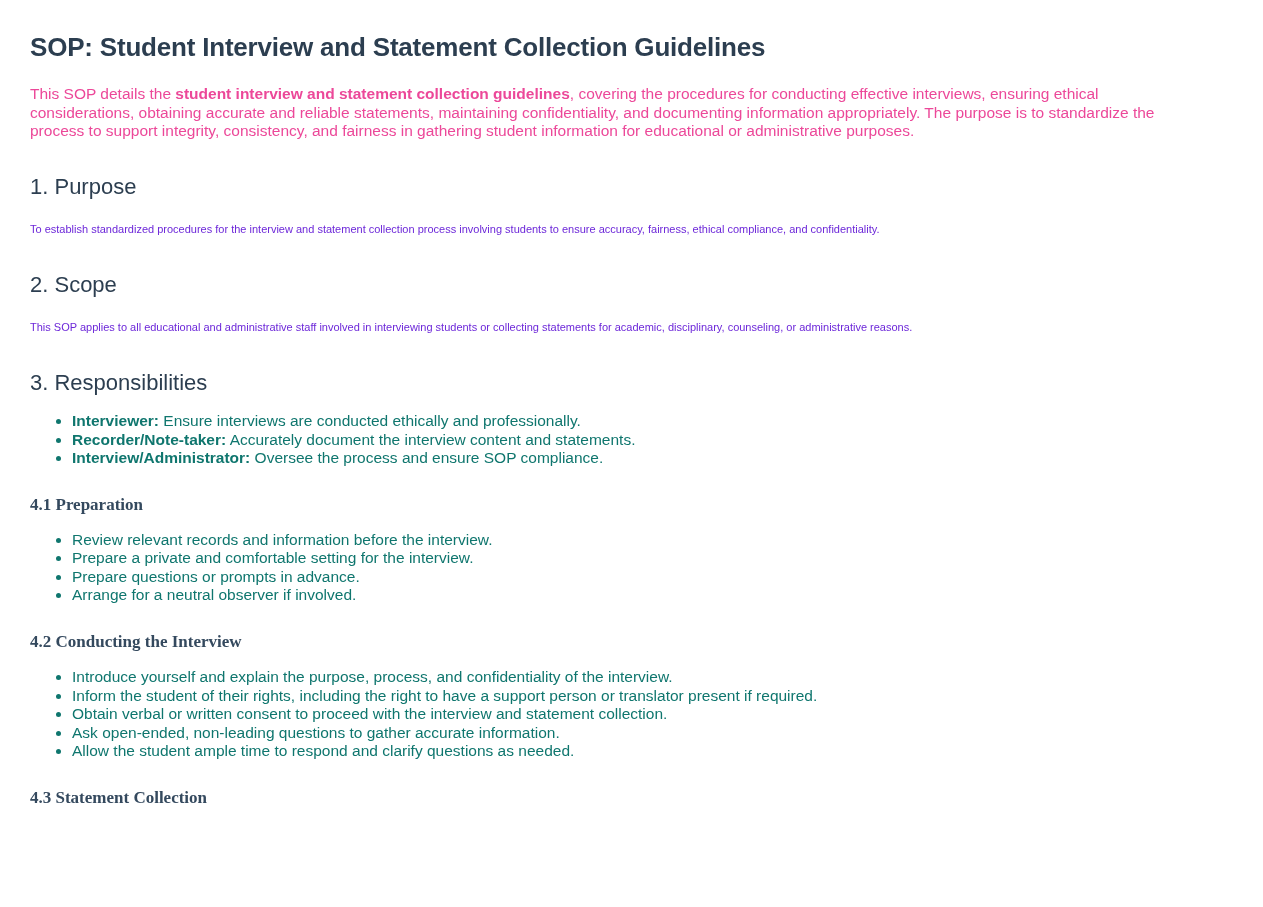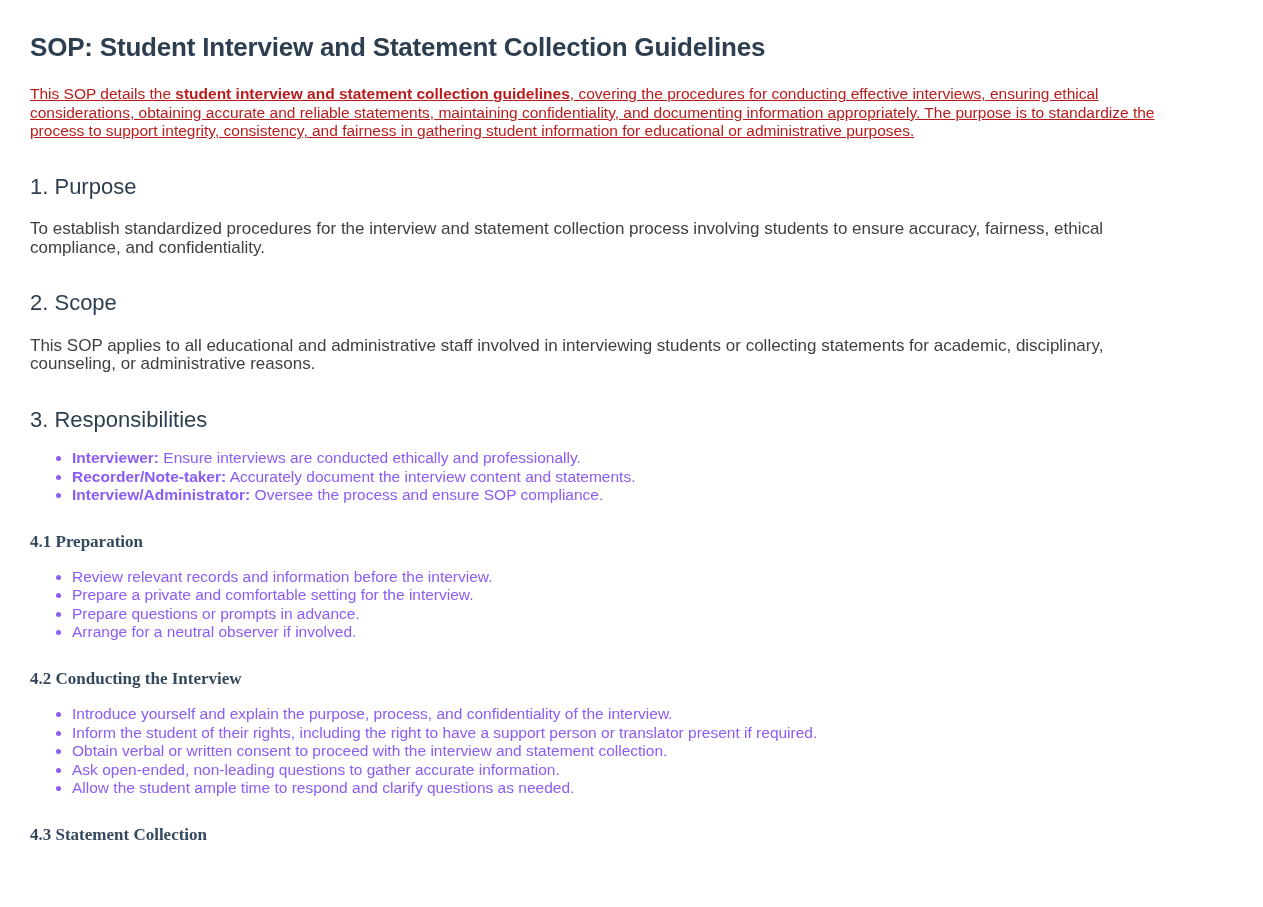--- a/index.html
+++ b/index.html
@@ -24,57 +24,56 @@
     line-height: 1.2;
     font-weight: bold;
     color: #2c3e50;
     margin: 10px 0 22px 0;
     letter-spacing: -0.2px;
   }
   p.intro {
     font-size: 15.5px;
     line-height: 18.5px;
     margin: 0 0 0 0;
-    color: #b91c1c;
+    color: #ec4899;
     max-width: 1165px;
-    text-decoration: underline;
   }
   p.intro b { font-weight: bold; }
   h2.sec {
     font-size: 22px;
     font-weight: normal;
     color: #2c3e50;
     margin: 32px 0 0 0;
     line-height: 1.25;
   }
   h3.sub {
     font-size: 17px;
     font-weight: bold;
     color: #34495e;
     margin: 26px 0 0 0;
     line-height: 1.25;
     font-family: Liberation Serif, serif;
   }
   p.body {
-    font-size: 17px;
+    font-size: 11px;
     line-height: 18.5px;
     margin: 20px 0 0 0;
-    color: #404040;
+    color: #6d28d9;
     max-width: 1165px;
   }
   ul.bullets {
     margin: 16px 0 0 0;
     padding-left: 42px;
     list-style-type: disc;
   }
   ul.bullets li {
     font-size: 15.5px;
     line-height: 18.5px;
     margin: 0 0 0 0;
-    color: #8b5cf6;
+    color: #0f766e;
   }
   ul.bullets li b { font-weight: bold; }
 </style>
 </head>
 <body>
 
 <div class="page">
 
   <h1 class="doc-title">SOP: Student Interview and Statement Collection Guidelines</h1>
 

